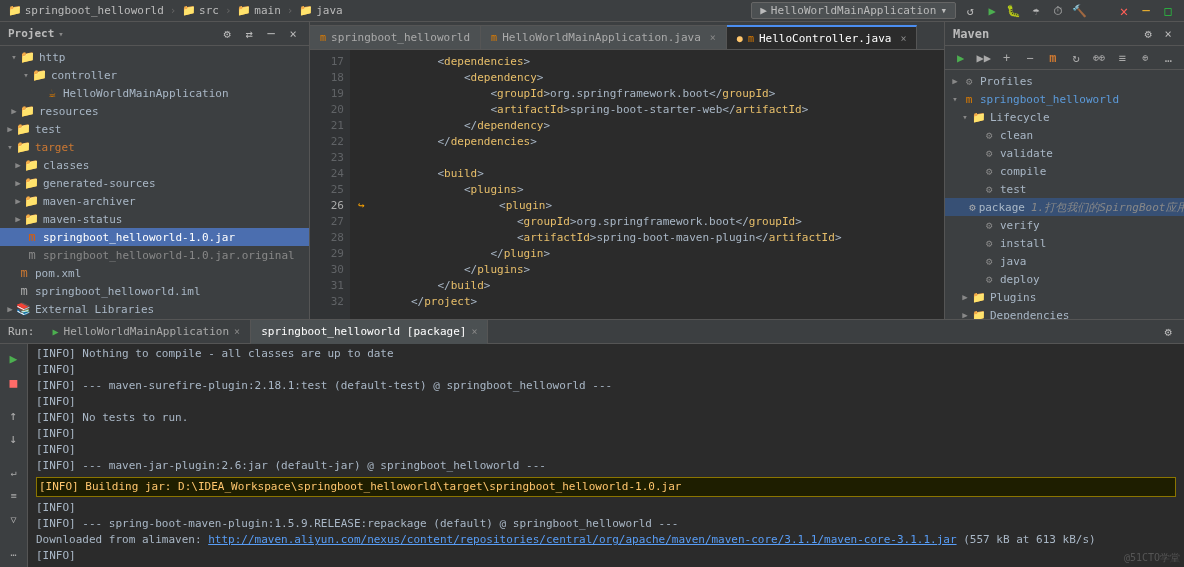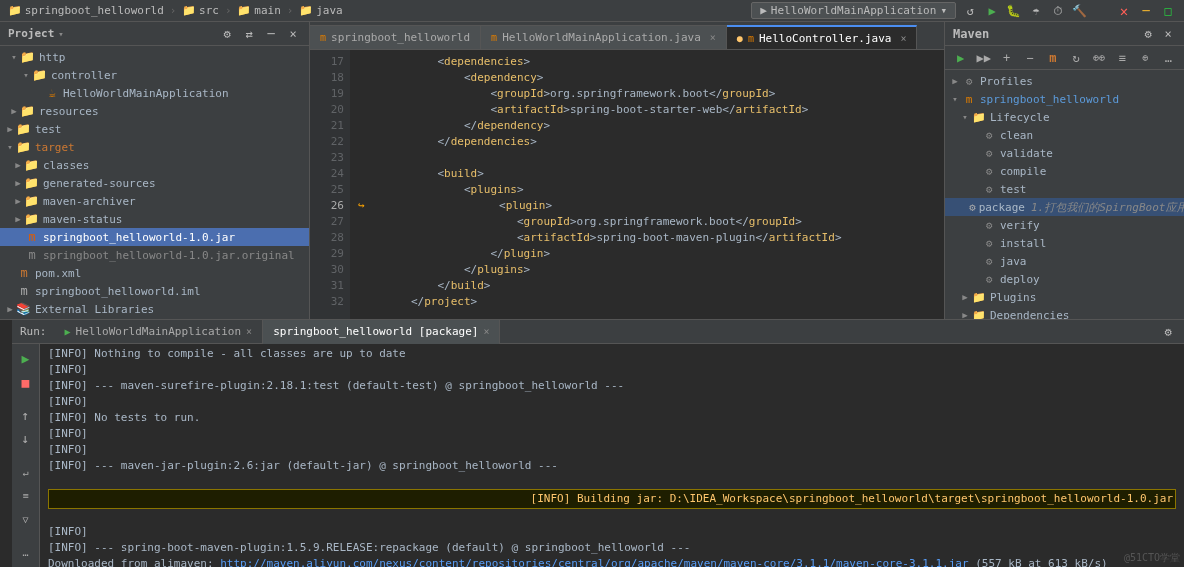--- a/index.html
+++ b/index.html
@@ -641,21 +641,21 @@
       <div class="maven-item" style="padding-left:14px">
         <span class="tree-arrow">▶</span>
         <span class="tree-icon folder-icon" style="font-size:11px">📁</span>
         <span class="label">Dependencies</span>
       </div>
     </div>
   </div>
 
 </div>
 
-<div style="position:absolute;bottom:0;left:0;right:0;height:248px;background:#2b2b2b;border-top:1px solid #555;display:flex;flex-direction:column;padding-left:12px;">
+<div style="position:absolute;bottom:0;left:0;right:0;height:248px;background:#2b2b2b;border-top:1px solid #555;display:flex;flex-direction:column;">
 
   <div style="height:24px;background:#3c3f41;display:flex;align-items:center;border-bottom:1px solid #555;">
     <div style="display:flex;align-items:center;padding:0 8px;font-size:11px;color:#bbbbbb;">
       <span>Run:</span>
     </div>
     <div class="run-tab">
       <span style="color:#4caf50;font-size:10px">▶</span>
       <span>HelloWorldMainApplication</span>
       <span class="tab-close">×</span>
     </div>
@@ -686,21 +686,21 @@
 
     <div class="run-content">
       <div class="run-line info">[INFO] Nothing to compile - all classes are up to date</div>
       <div class="run-line info">[INFO]</div>
       <div class="run-line info">[INFO] --- maven-surefire-plugin:2.18.1:test (default-test) @ springboot_helloworld ---</div>
       <div class="run-line info">[INFO]</div>
       <div class="run-line info">[INFO] No tests to run.</div>
       <div class="run-line info">[INFO]</div>
       <div class="run-line info">[INFO]</div>
       <div class="run-line info">[INFO] --- maven-jar-plugin:2.6:jar (default-jar) @ springboot_helloworld ---</div>
-      <div style="background:#1e1e00;border:1px solid #8b7500;padding:1px 2px;margin:15px 0;display:inline-block;min-width:100%;text-align:right;">
+      <div style="background:#1e1e00;border:1px solid #8b7500;padding:1px 2px;margin:3px 0;display:inline-block;min-width:100%;">
         <span style="color:#ffc66d">[INFO] Building jar: D:\IDEA_Workspace\springboot_helloworld\target\springboot_helloworld-1.0.jar</span>
       </div>
       <div class="run-line info">[INFO]</div>
       <div class="run-line info">[INFO] --- spring-boot-maven-plugin:1.5.9.RELEASE:repackage (default) @ springboot_helloworld ---</div>
       <div class="run-line">Downloaded from alimaven: <span class="run-line link">http://maven.aliyun.com/nexus/content/repositories/central/org/apache/maven/maven-core/3.1.1/maven-core-3.1.1.jar</span> (557 kB at 613 kB/s)</div>
       <div class="run-line info">[INFO]</div>
       
       
       
       

